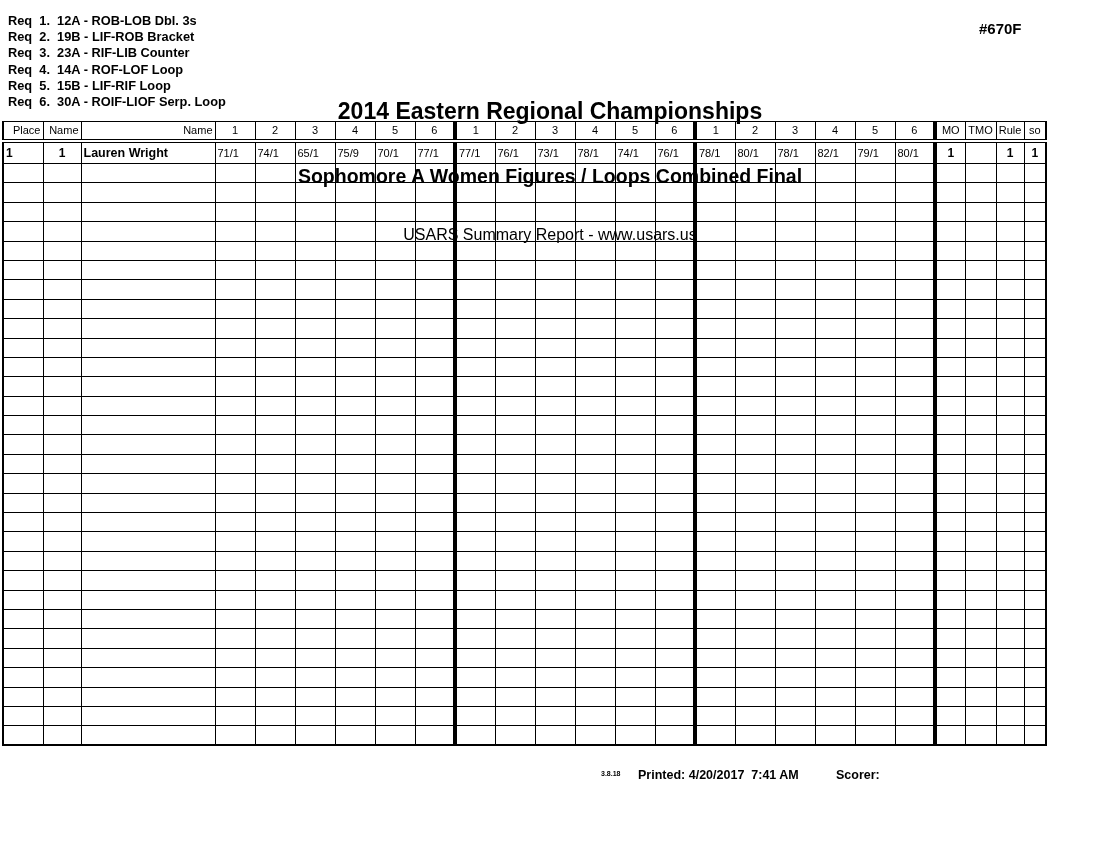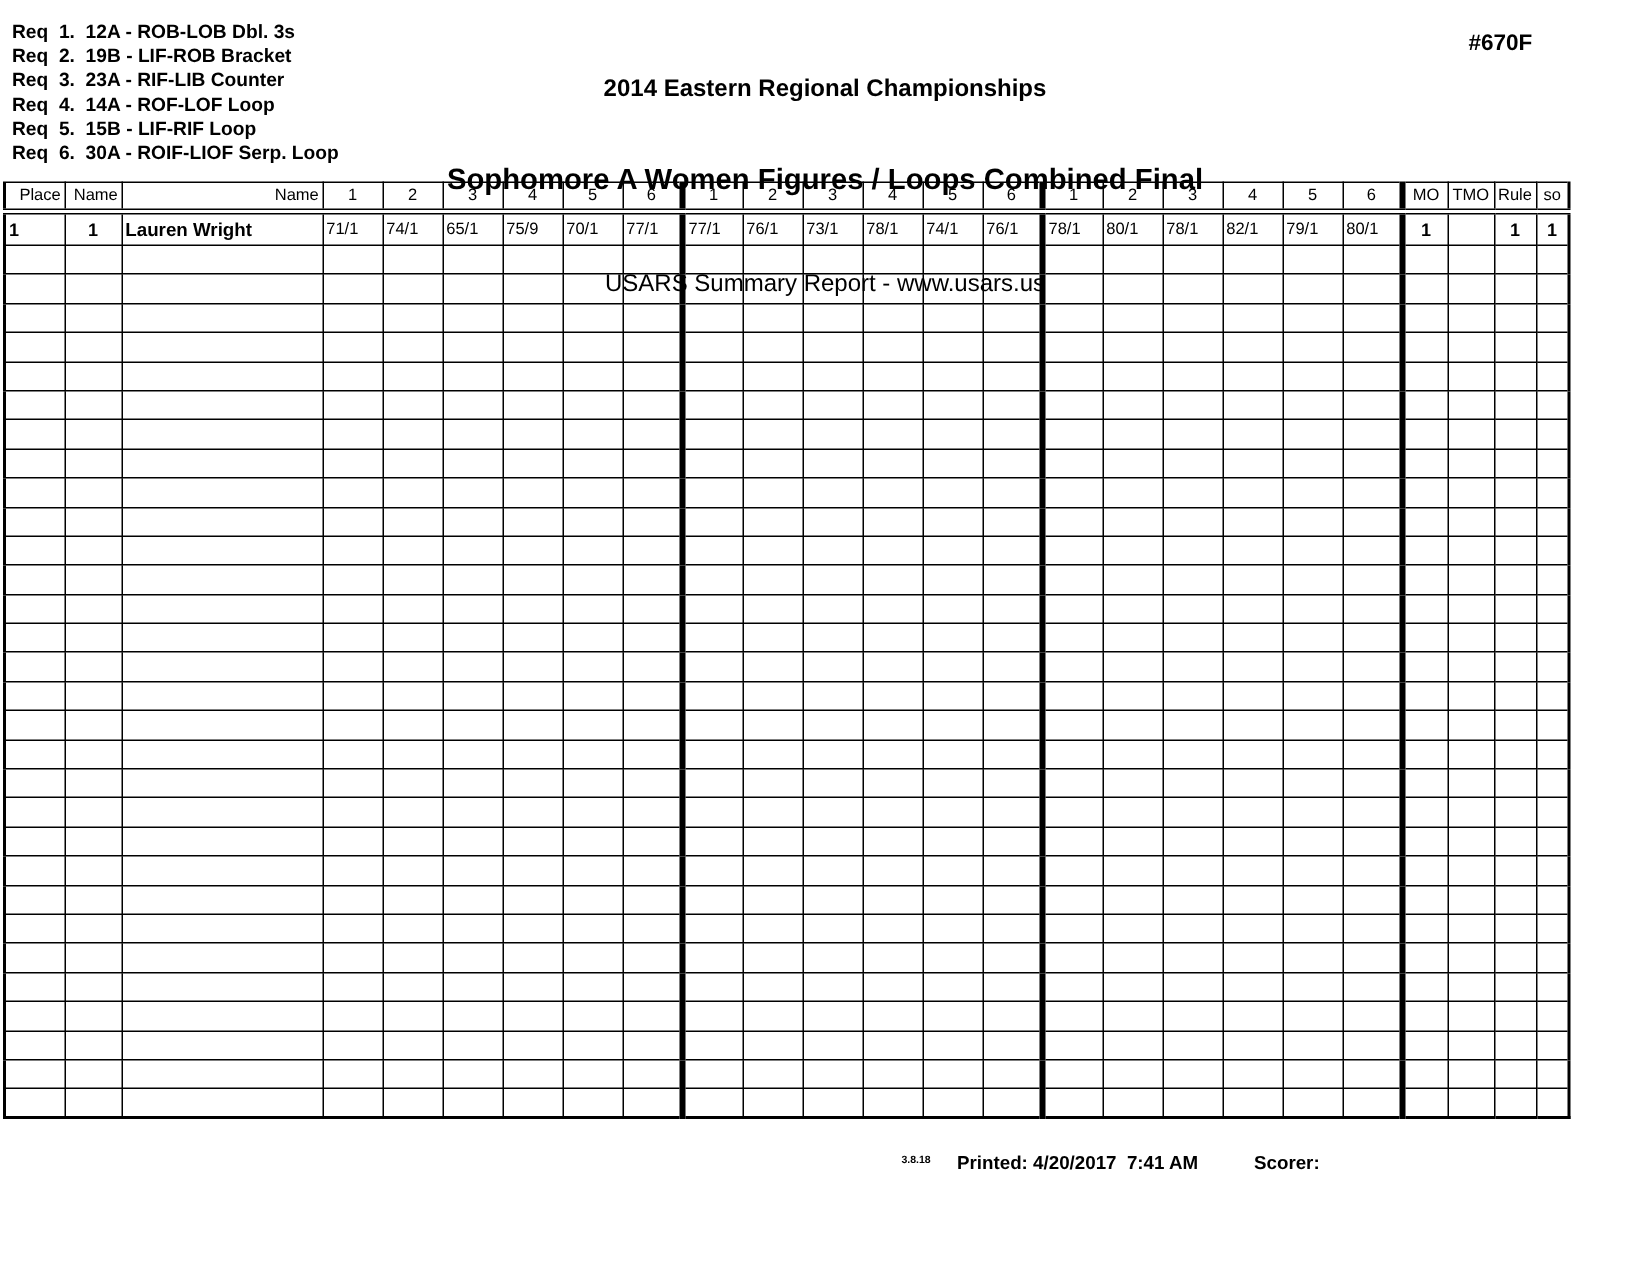--- a/index.html
+++ b/index.html
@@ -17,24 +17,24 @@
     position: absolute; left: 8px; top: 13px;
     font-size: 12.8px; font-weight: bold;
     line-height: 16.2px; white-space: pre;
   }
 
   
   .titles {
     position: absolute; left: 0; top: 15px; width: 1100px;
     text-align: center; white-space: pre;
   }
-  .t1 { font-size: 16px; font-weight: bold; }
+  .t1 { font-size: 23px; font-weight: bold; margin-top: 47px; }
   .t2 { font-size: 14px;   margin-top: 5px; }
   .t3 { font-size: 19.5px; font-weight: bold; margin-top: 4px; }
-  .t4 { font-size: 16px;   margin-top: 13px; text-align: center; }
+  .t4 { font-size: 16px;   margin-top: 2px; text-align: center; }
 
   .docnum {
     position: absolute; left: 979px; top: 20px;
     font-size: 15px; font-weight: bold;
   }
 
   
   table.score {
     position: absolute; left: 2px; top: 121px;
     width: 1043px; border-collapse: collapse; table-layout: fixed;

